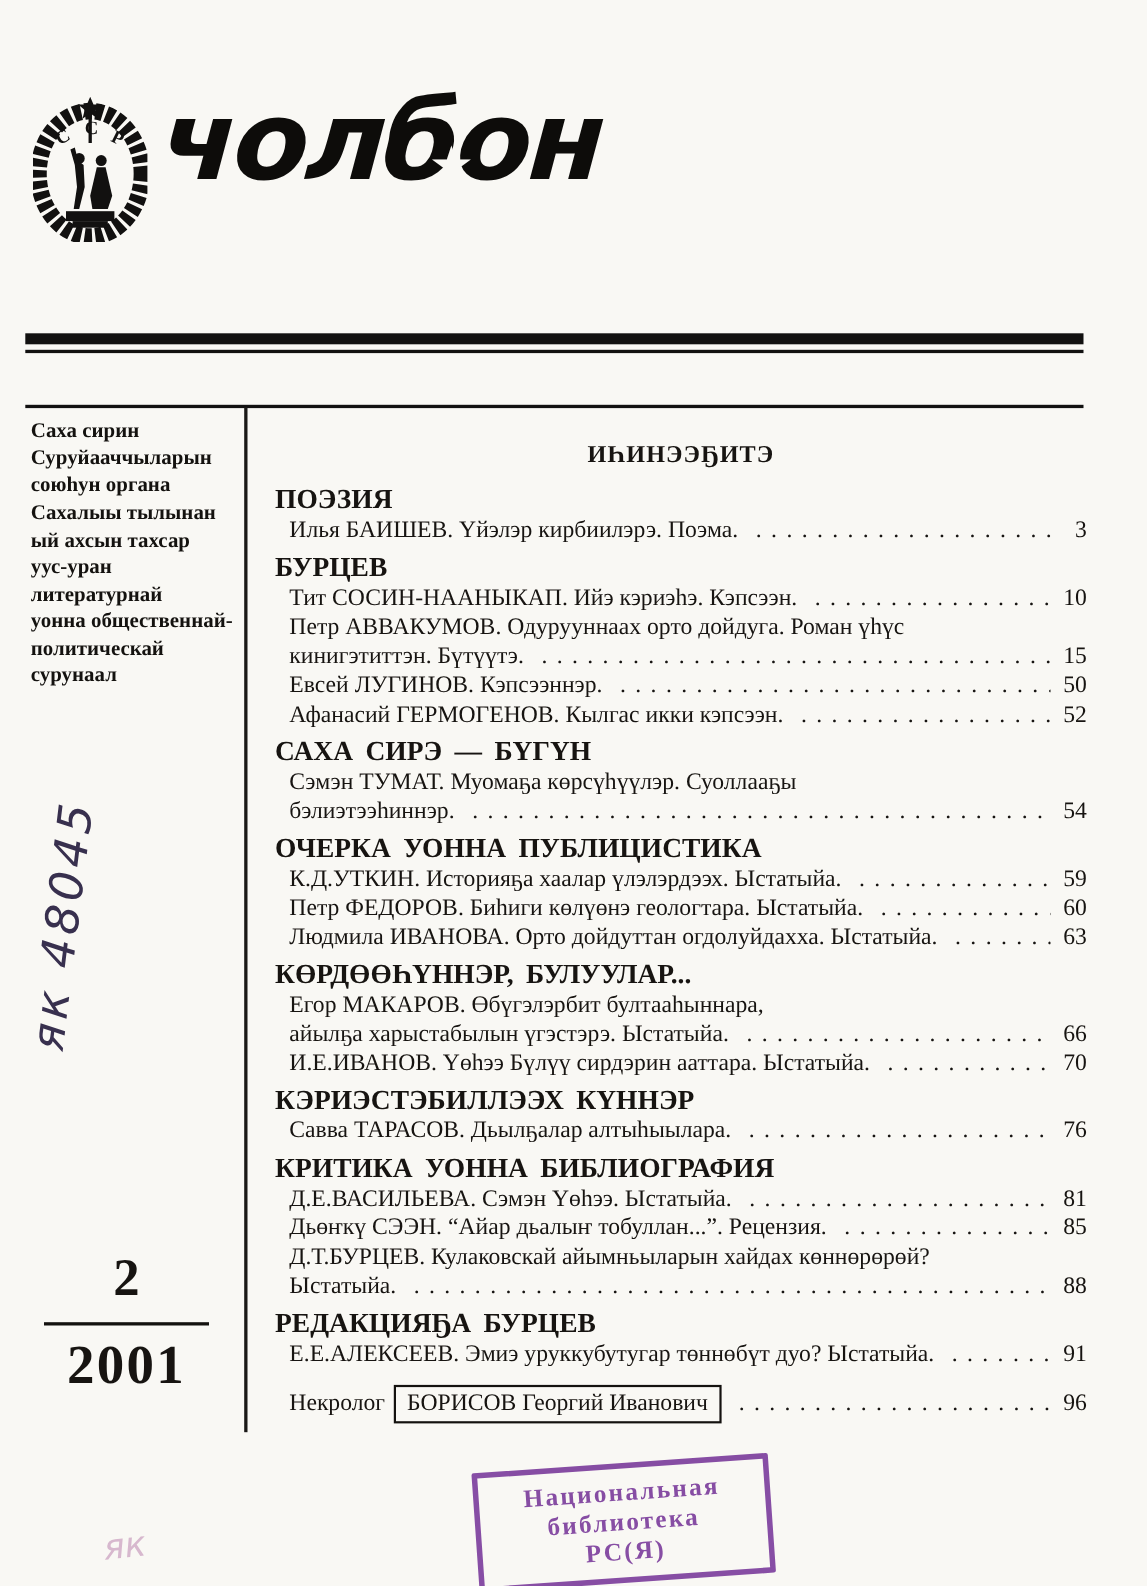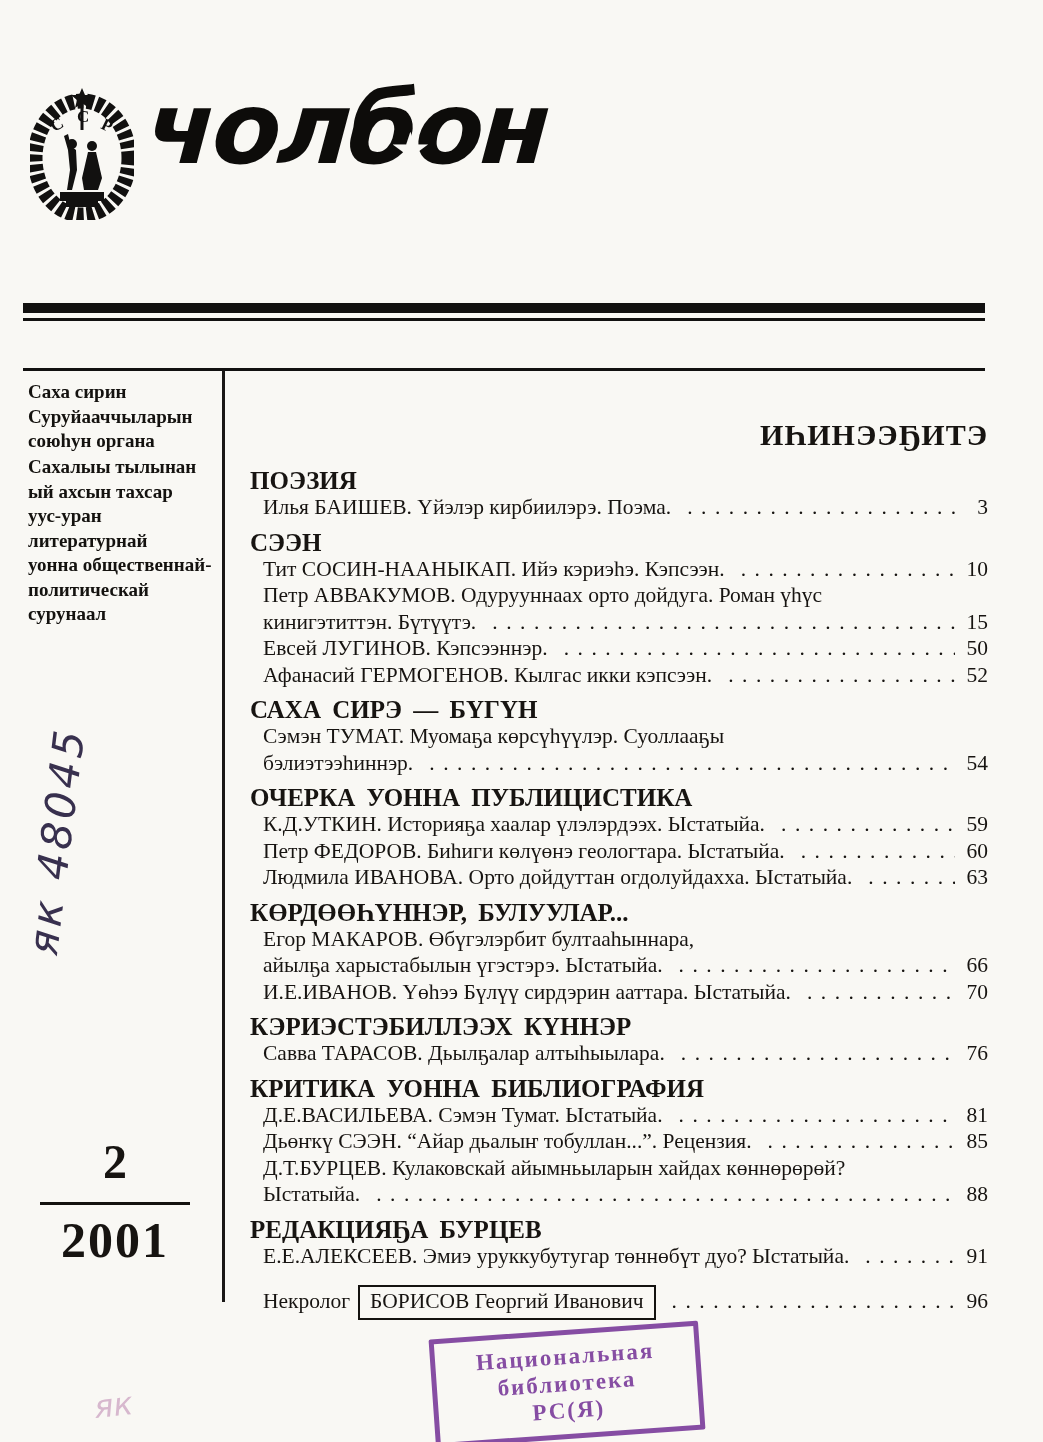--- a/index.html
+++ b/index.html
@@ -39,23 +39,22 @@
     font-family:"DejaVu Sans", sans-serif;font-style:italic;
     font-size:42px;letter-spacing:4px;color:#38304e;white-space:nowrap;
   }
   #issue-block{position:absolute;left:40px;top:1138px;width:150px;text-align:center;}
   #issue-number{font-weight:bold;font-size:48px;line-height:1;}
   #issue-line{margin:16px 0 10px 0;height:3px;background:#14120f;}
   #issue-year{font-weight:bold;font-size:50px;line-height:1;letter-spacing:2px;}
   
   #toc{position:absolute;left:250px;top:400px;width:738px;}
   #toc-heading{
-    text-align:right;font-weight:bold;font-size:30px;letter-spacing:1px;
+    text-align:center;font-weight:bold;font-size:22px;letter-spacing:1px;
     margin-bottom:16px;
-    margin-top:18px;
   }
   .sec{margin-top:9px;}
   .sec-title{font-weight:bold;font-size:25px;line-height:26px;word-spacing:5px;}
   .eline{font-size:21.5px;line-height:26.5px;padding-left:13px;white-space:nowrap;}
   .eline.last{display:flex;align-items:baseline;gap:12px;}
   .etext{white-space:nowrap;}
   .dots{flex:1;overflow:hidden;white-space:nowrap;letter-spacing:8.5px;padding-left:4px;}
   .pg{text-align:right;white-space:nowrap;}
   .necro{margin-top:16px;justify-content:center;}
   .necro .etext .nbox{
@@ -135,21 +134,21 @@
     <div id="toc-body">
         <div class="sec">
           <div class="sec-title">ПОЭЗИЯ</div>
           <div class="eline last">
             <span class="etext">Илья БАИШЕВ. Үйэлэр кирбиилэрэ. Поэма.</span>
             <span class="dots">........................................................................................................................</span>
             <span class="pg">3</span>
           </div>
         </div>
         <div class="sec">
-          <div class="sec-title">СЭЭН</div>
+          <div class="sec-title">БУРЦЕВ</div>
           <div class="eline last">
             <span class="etext">Тит СОСИН-НААНЫКАП. Ийэ кэриэһэ. Кэпсээн.</span>
             <span class="dots">........................................................................................................................</span>
             <span class="pg">10</span>
           </div>
           <div class="eline">Петр АВВАКУМОВ. Одурууннаах орто дойдуга. Роман үһүс</div>
           <div class="eline last">
             <span class="etext">кинигэтиттэн. Бүтүүтэ.</span>
             <span class="dots">........................................................................................................................</span>
             <span class="pg">15</span>
@@ -210,21 +209,21 @@
           <div class="sec-title">КЭРИЭСТЭБИЛЛЭЭХ КҮННЭР</div>
           <div class="eline last">
             <span class="etext">Савва ТАРАСОВ. Дьылҕалар алтыһыылара.</span>
             <span class="dots">........................................................................................................................</span>
             <span class="pg">76</span>
           </div>
         </div>
         <div class="sec">
           <div class="sec-title">КРИТИКА УОННА БИБЛИОГРАФИЯ</div>
           <div class="eline last">
-            <span class="etext">Д.Е.ВАСИЛЬЕВА. Сэмэн Тумат. Ыстатыйа.</span>
+            <span class="etext">Д.Е.ВАСИЛЬЕВА. Сэмэн Үөһээ. Ыстатыйа.</span>
             <span class="dots">........................................................................................................................</span>
             <span class="pg">81</span>
           </div>
           <div class="eline last">
             <span class="etext">Дьөҥкү СЭЭН. “Айар дьалыҥ тобуллан...”. Рецензия.</span>
             <span class="dots">........................................................................................................................</span>
             <span class="pg">85</span>
           </div>
           <div class="eline">Д.Т.БУРЦЕВ. Кулаковскай айымньыларын хайдах көннөрөрөй?</div>
           <div class="eline last">

